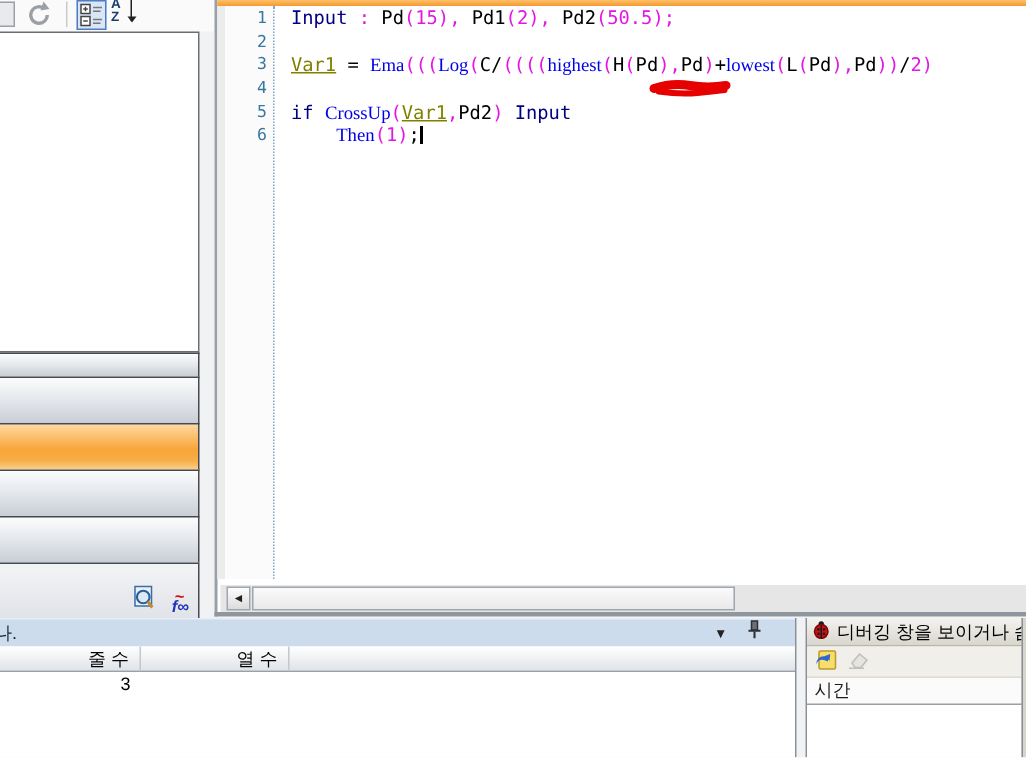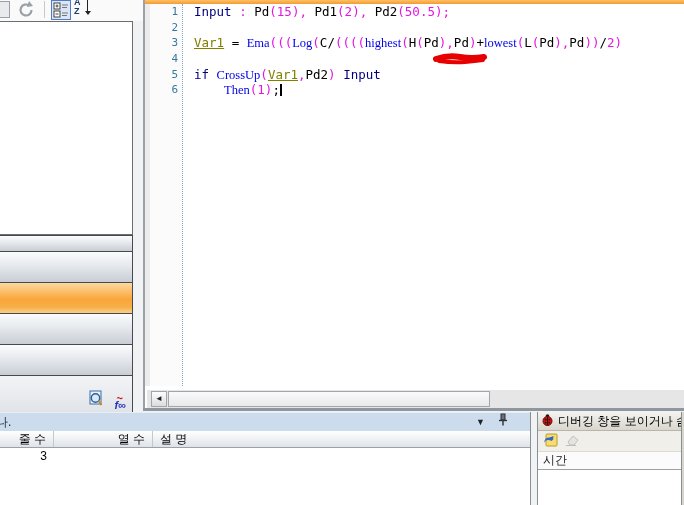--- a/index.html
+++ b/index.html
@@ -54,21 +54,21 @@
   .editor-bottom-border{position:absolute;left:143px;top:408px;width:541px;height:3px;background:#8e979e;}
   
   .bl-panel{position:absolute;left:0;top:412px;width:531px;height:93px;background:#fff;border-right:1px solid #8a8f95;box-sizing:border-box;}
   .bl-header{position:absolute;left:0;top:0;width:100%;height:19px;background:var(--dock-header-bg);border-top:1px solid #e7eef6;box-sizing:border-box;line-height:18px;}
   .bl-header-frag{position:absolute;left:-4px;top:0;color:#12233d;font-size:12px;}
   .bl-header-controls{position:absolute;right:22px;top:0;height:100%;display:flex;align-items:center;gap:13px;}
   .chev{font-size:9px;color:#222;line-height:1;}
   .grid-header{position:absolute;left:0;top:19px;width:100%;height:17px;display:flex;background:linear-gradient(#ffffff,#dfe3e8);border-bottom:1px solid #9ba1a9;box-sizing:border-box;}
   .gh-cell{box-sizing:border-box;border-right:1px solid #c3c8cf;line-height:16px;padding:0 7px;overflow:hidden;white-space:nowrap;}
   .gh-cell.num{text-align:right;}
-  .gh-c1{width:54px;}
+  .gh-c1{width:94px;}
   .gh-c2{width:99px;}
   .gh-c3{flex:1;border-right:none;}
   .grid-row{position:absolute;left:0;top:36px;width:100%;height:16px;display:flex;line-height:16px;}
   .gr-cell{box-sizing:border-box;padding:0 7px;overflow:hidden;white-space:nowrap;}
   .gr-cell.num{text-align:right;}
   
   .br-panel{position:absolute;left:537px;top:412px;width:147px;height:93px;background:#fff;border-left:1px solid #8a8f95;box-sizing:border-box;}
   .br-title{position:absolute;left:0;top:0;width:100%;height:19px;background:linear-gradient(#f4f3f0,#d9d6cd);border-bottom:1px solid #b8b5ac;box-sizing:border-box;display:flex;align-items:center;gap:4px;padding-left:3px;white-space:nowrap;overflow:hidden;}
   .br-toolbar{position:absolute;left:0;top:19px;width:100%;height:21px;background:#f1efe9;display:flex;align-items:center;gap:6px;padding-left:4px;box-sizing:border-box;border-bottom:1px solid #dddad2;}
   .br-time-header{position:absolute;left:0;top:40px;width:100%;height:18px;background:#fbfbfb;border-bottom:1px solid #9aa0a6;box-sizing:border-box;line-height:17px;padding-left:5px;color:#1a1a1a;}
@@ -169,21 +169,20 @@
             <rect x="3" y="1" width="4" height="6" fill="#6b7078" stroke="#2c2f33"></rect>
             <line x1="1" y1="7.5" x2="9" y2="7.5" stroke="#2c2f33" stroke-width="1.4"></line>
             <line x1="5" y1="8" x2="5" y2="12.5" stroke="#2c2f33" stroke-width="1.4"></line>
           </svg>
         </span>
       </span>
     </div>
     <div class="grid-header">
       <div class="gh-cell gh-c1 num">줄 수</div>
       <div class="gh-cell gh-c2 num">열 수</div>
-      <div class="gh-cell gh-c3">설 명</div>
     </div>
     <div class="grid-row">
       <div class="gr-cell gh-c1 num">3</div>
     </div>
   </div>
 
   <div class="br-panel">
     <div class="br-title">
       <span>
         <svg width="13" height="13" viewBox="0 0 13 13">

